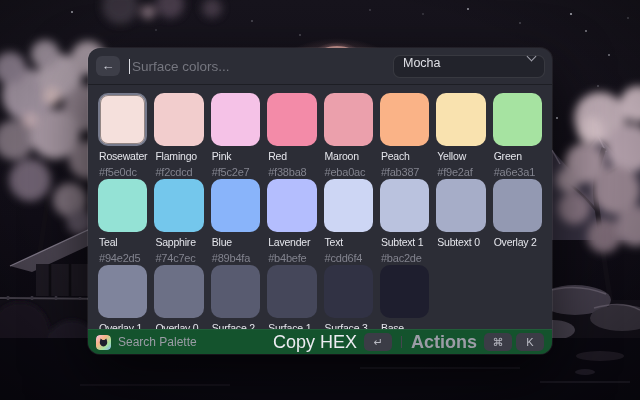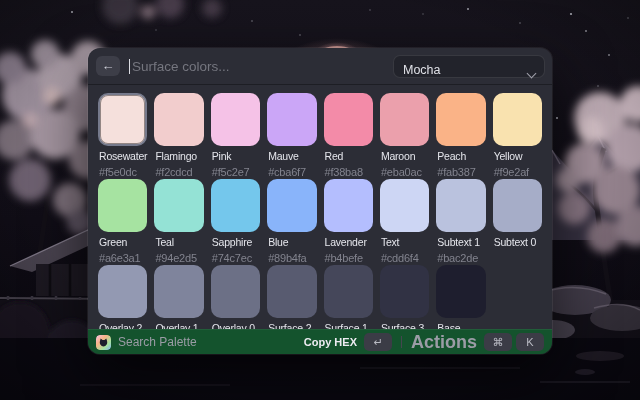--- a/index.html
+++ b/index.html
@@ -25,21 +25,21 @@
     width:24px; height:20px; border-radius:6px; background:#3d3e48;
     color:#cfd0d8; font-size:13px; line-height:20px; text-align:center;
     display:flex; align-items:center; justify-content:center; cursor:pointer;
   }
   .search-wrap { flex:1; display:flex; align-items:center; gap:2px; min-width:0; cursor:text; }
   .caret { width:1px; height:15px; background:#dcdde3; }
   .placeholder { color:#75767f; font-size:13.5px; }
   .dropdown {
     width:152px; height:23px; box-sizing:border-box; background:#22232b;
     border:1px solid rgba(255,255,255,0.10); border-radius:7px;
-    display:flex; align-items:flex-end; justify-content:space-between;
+    display:flex; align-items:flex-start; justify-content:space-between;
     padding:0 9px; cursor:pointer;
   }
   .dropdown-label { color:#dfe0e6; font-size:12.5px; }
   .chev {
     width:6px; height:6px; margin-top:-3px;
     border-right:1.5px solid #9preview;a0a1ab; border-bottom:1.5px solid #a0a1ab;
     border-right:1.5px solid #a0a1ab; transform:rotate(45deg);
   }
 
   
@@ -60,21 +60,21 @@
   
   .dlg-footer {
     position:absolute; left:0; right:0; bottom:0; height:25px;
     background:#14532d; border-top:1px solid rgba(255,255,255,0.06);
     border-radius:0 0 12px 12px;
     display:flex; align-items:center; padding:0 8px; gap:7px; box-sizing:border-box;
   }
   .app-icon { width:15px; height:15px; border-radius:4px; overflow:hidden; flex:none; }
   .footer-title { color:#9b9ca6; font-size:12px; }
   .spacer { flex:1; }
-  .primary-label { color:#edecf2; font-size:11px; font-weight:700; }
+  .primary-label { color:#edecf2; font-size:18px; font-weight:400; }
   .key-badge {
     height:18px; min-width:20px; padding:0 4px; border-radius:5px;
     background:#3b3c46; color:#b9bac3; font-size:11px;
     display:flex; align-items:center; justify-content:center; cursor:pointer;
   }
   .v-divider { width:1px; height:12px; background:#45464f; margin:0 2px; }
   .secondary-label { color:#9b9ca6; font-size:18px; font-weight:600; }
   .kgroup { display:flex; gap:4px; }
 </style>
 </head>
@@ -238,25 +238,20 @@
         </div>
         <div class="cell">
           <div class="swatch" style="background: rgb(242, 205, 205);"></div>
           <div class="cname">Flamingo</div>
           <div class="chex">#f2cdcd</div>
         </div>
         <div class="cell">
           <div class="swatch" style="background: rgb(245, 194, 231);"></div>
           <div class="cname">Pink</div>
           <div class="chex">#f5c2e7</div>
-        </div>
-        <div class="cell">
-          <div class="swatch" style="background: rgb(203, 166, 247);"></div>
-          <div class="cname">Mauve</div>
-          <div class="chex">#cba6f7</div>
         </div>
         <div class="cell">
           <div class="swatch" style="background: rgb(243, 139, 168);"></div>
           <div class="cname">Red</div>
           <div class="chex">#f38ba8</div>
         </div>
         <div class="cell">
           <div class="swatch" style="background: rgb(235, 160, 172);"></div>
           <div class="cname">Maroon</div>
           <div class="chex">#eba0ac</div>

